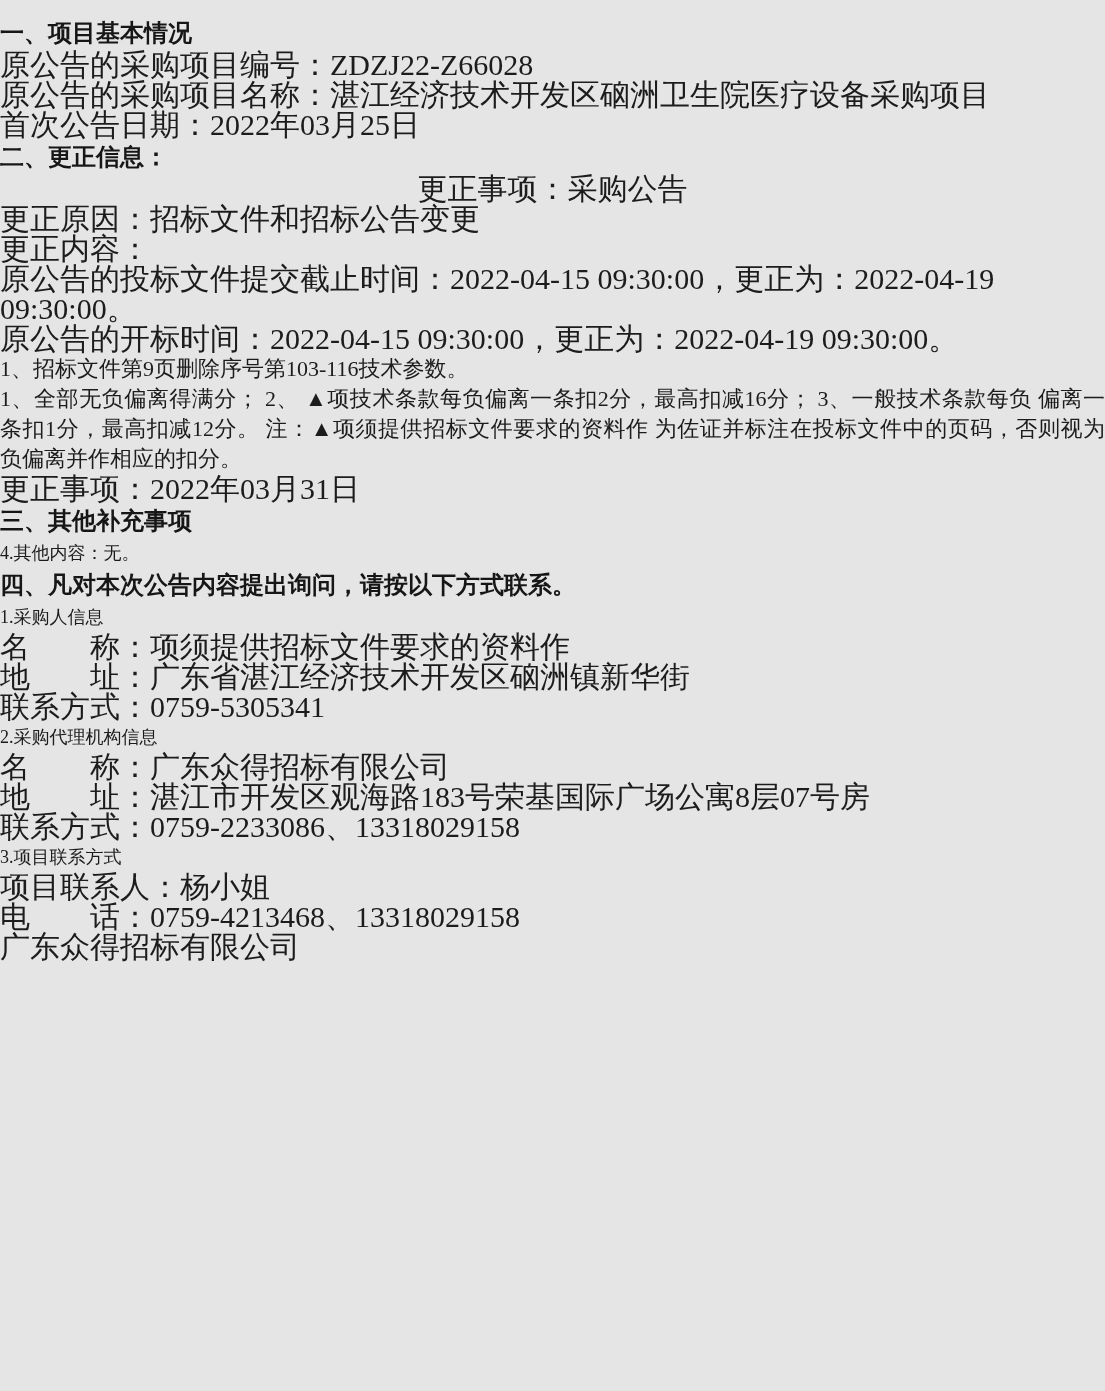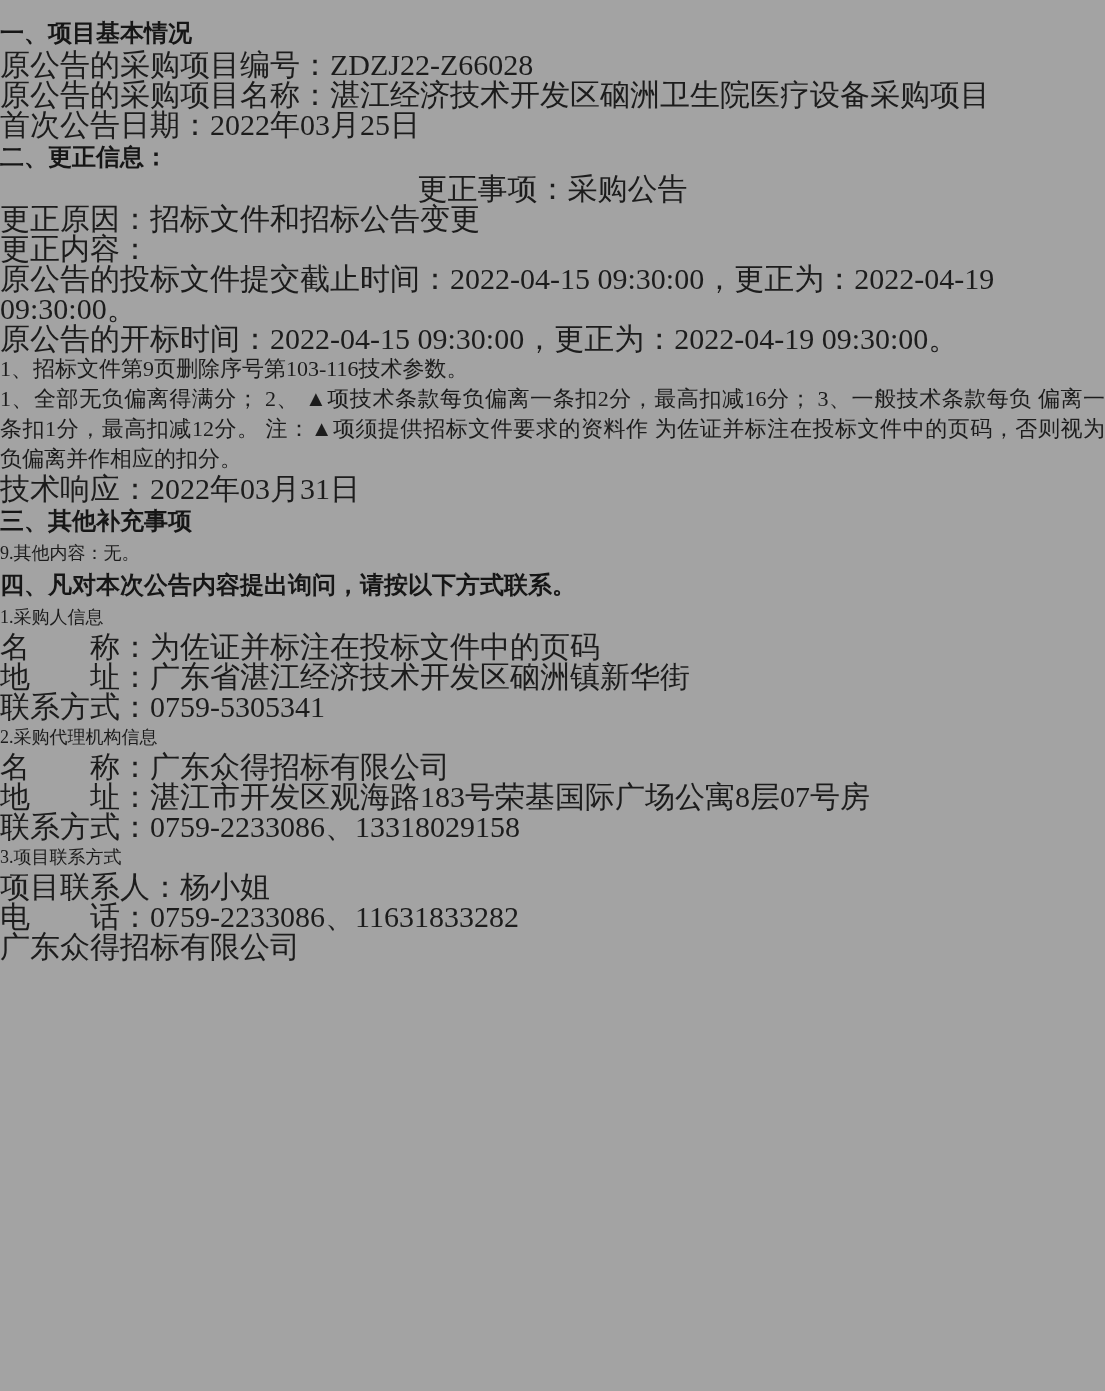--- a/index.html
+++ b/index.html
@@ -4,21 +4,21 @@
 <style>
   html, body {
     margin: 0;
     padding: 0;
     background: #ffffff;
   }
   .page {
     position: relative;
     width: 1105px;
     height: 1391px;
-    background: #a3a3a3;
+    background: #e5e5e5;
     box-sizing: border-box;
     padding-top: 16px;
     overflow: hidden;
     font-family: "Liberation Serif", "DejaVu Serif", serif;
     color: #1c1c1c;
   }
   .page p {
     margin: 0;
     padding: 0;
   }
@@ -80,36 +80,36 @@
   <p class="heading mt26">二、更正信息：</p>
   <p class="body lv1 mt14">更正事项：采购公告</p>
   <p class="body lv1 mt10">更正原因：招标文件和招标公告变更</p>
   <p class="body lv1 mt10">更正内容：</p>
   <p class="body lv2 mt10">原公告的投标文件提交截止时间：2022-04-15 09:30:00，更正为：2022-04-19 09:30:00。</p>
   <p class="body lv2 mt10">原公告的开标时间：2022-04-15 09:30:00，更正为：2022-04-19 09:30:00。</p>
   <p class="sub lv2b mt12">1、招标文件第9页删除序号第103-116技术参数。</p>
   <p class="sub cont stretch mt11">1、全部无负偏离得满分； 2、 ▲项技术条款每负偏离一条扣2分，最高扣减16分； 3、一般技术条款每负 偏离一</p>
   <p class="sub cont stretch mt12">条扣1分，最高扣减12分。 注：▲项须提供招标文件要求的资料作 为佐证并标注在投标文件中的页码，否则视为</p>
   <p class="sub cont mt12">负偏离并作相应的扣分。</p>
-  <p class="body lv1 mt12">技术响应：2022年03月31日</p>
+  <p class="body lv1 mt12">更正事项：2022年03月31日</p>
 
   <p class="heading mt25">三、其他补充事项</p>
-  <p class="small smalllv mt19">9.其他内容：无。</p>
+  <p class="small smalllv mt19">4.其他内容：无。</p>
 
   <p class="heading mt23">四、凡对本次公告内容提出询问，请按以下方式联系。</p>
 
   <p class="small smalllv mt16">1.采购人信息</p>
-  <p class="body lv2 mt10">名　　称：为佐证并标注在投标文件中的页码</p>
+  <p class="body lv2 mt10">名　　称：项须提供招标文件要求的资料作</p>
   <p class="body lv2 mt12">地　　址：广东省湛江经济技术开发区硇洲镇新华街</p>
   <p class="body lv2 mt12">联系方式：0759-5305341</p>
 
   <p class="small smalllv mt12">2.采购代理机构信息</p>
   <p class="body lv2 mt8">名　　称：广东众得招标有限公司</p>
   <p class="body lv2 mt12">地　　址：湛江市开发区观海路183号荣基国际广场公寓8层07号房</p>
   <p class="body lv2 mt12">联系方式：0759-2233086、13318029158</p>
 
   <p class="small smalllv mt12">3.项目联系方式</p>
   <p class="body lv2 mt6">项目联系人：杨小姐</p>
-  <p class="body lv2 mt11">电　　话：0759-2233086、11631833282</p>
+  <p class="body lv2 mt11">电　　话：0759-4213468、13318029158</p>
 
   <p class="body footer-sign mt5">广东众得招标有限公司</p>
 
 </div>
 
 </body></html>

